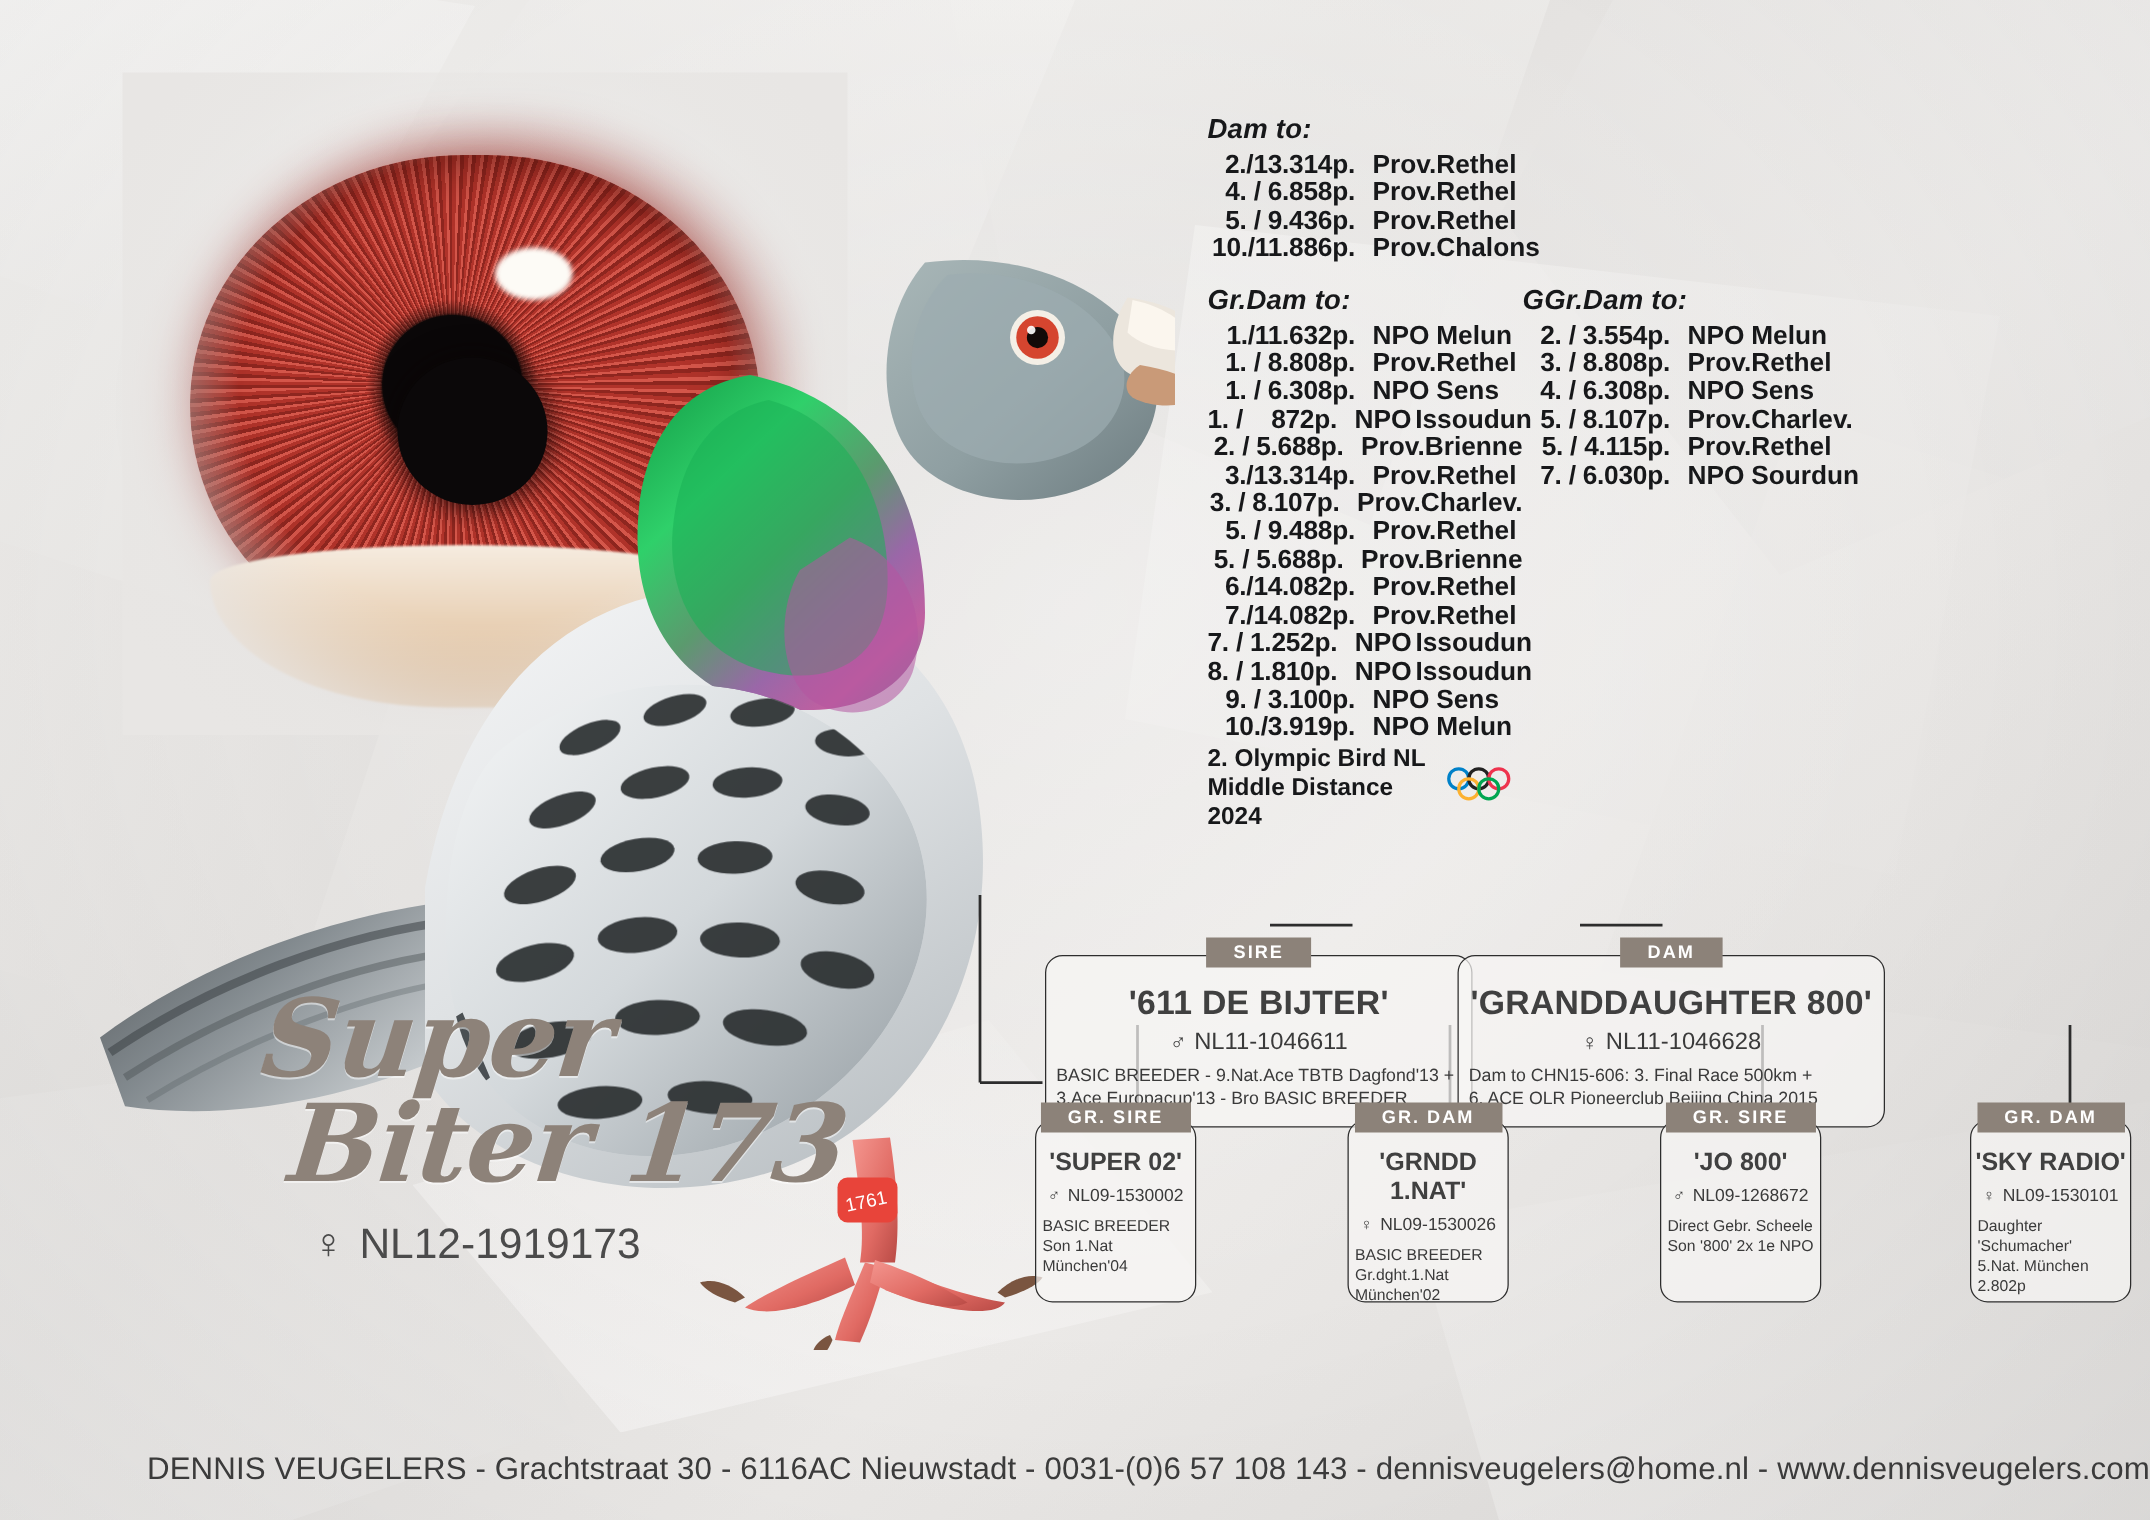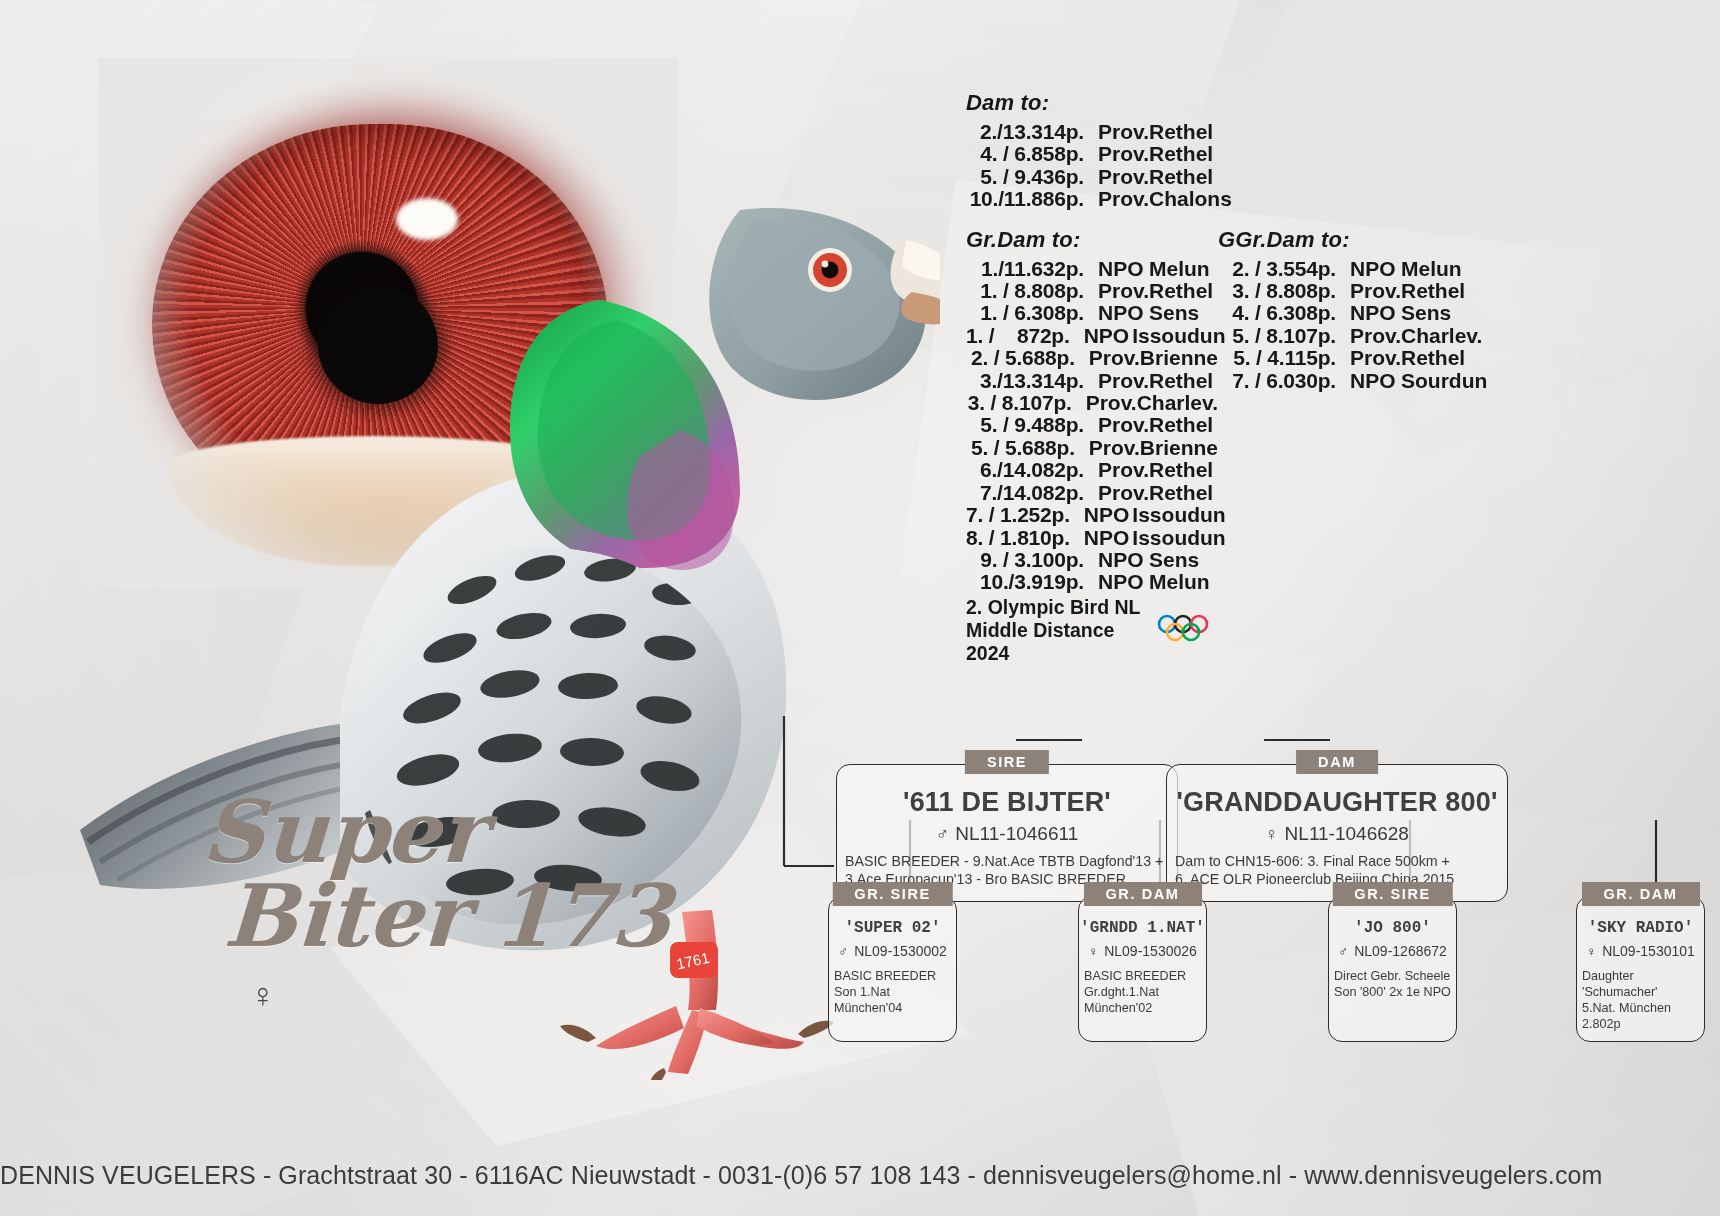--- a/index.html
+++ b/index.html
@@ -117,37 +117,37 @@
   .pname { text-align:center; color:#404040; font-weight:bold; }
   .pid { text-align:center; color:#3a3a3a; display:flex; align-items:center; justify-content:center; gap:6px; }
   .pdesc { text-align:left; color:#3a3a3a; line-height:1.28; }
 
   .box-parent { width:342px; height:138px; }
   .box-parent .pname { font-size:27px; margin-top:22px; letter-spacing:.2px; }
   .box-parent .pid { font-size:19px; margin-top:5px; }
   .box-parent .pdesc { font-size:14.2px; margin-top:7px; padding:0 8px; }
 
   .box-gp { width:129px; height:146px; }
-  .box-gp .pname { font-size:16px; margin-top:22px;font-family:Liberation Mono, monospace; }
+  .box-gp .pname { font-size:20px; margin-top:22px; }
   .box-gp .pid { font-size:14px; margin-top:6px; }
   .box-gp .pdesc { font-size:12.6px; margin-top:9px; padding:0 5px; }
 
   .sym { font-size:.95em; }
 
   
   .title-wrap { position:absolute; left:210px; top:790px; width:560px; color:#8d8279; }
   .title-script { font-family:"DejaVu Serif", serif; font-style:italic; font-weight:bold;
      font-size:86px; line-height:84px; letter-spacing:-1px; transform:skewX(-6deg);
      text-shadow: 0 1px 0 rgba(255,255,255,.5); }
   .title-l2 { margin-left:22px; }
   .title-id { display:flex; align-items:center; gap:12px; margin-left:40px; margin-top:18px;
      font-size:34px; color:#4b4b4b; font-family:"Liberation Sans", sans-serif; font-weight:400; }
 
   
-  .footer { position:absolute; left:0; right:0; bottom:26px; text-align:left;
+  .footer { position:absolute; left:0; right:0; bottom:26px; text-align:right;
      font-size:25px; color:#3b3b3b; letter-spacing:.1px; }
 </style>
 </head>
 <body>
 
 <div id="poster">
 
   <div class="bg-layer bg-base"></div>
   <div class="facet f1"></div>
   <div class="facet f2"></div>
@@ -546,18 +546,19 @@
         <div>5.Nat. München 2.802p</div>
       </div>
     </div>
   </div>
 
   <div class="title-wrap">
     <div class="title-script">Super</div>
     <div class="title-script title-l2">Biter 173</div>
     <div class="title-id">
       <span>♀</span>
+      <span>NL12-1919173</span>
     </div>
   </div>
 
   <div class="footer">DENNIS VEUGELERS - Grachtstraat 30 - 6116AC Nieuwstadt - 0031-(0)6 57 108 143 - dennisveugelers@home.nl - www.dennisveugelers.com</div>
 
 </div>
 
 </body></html>

